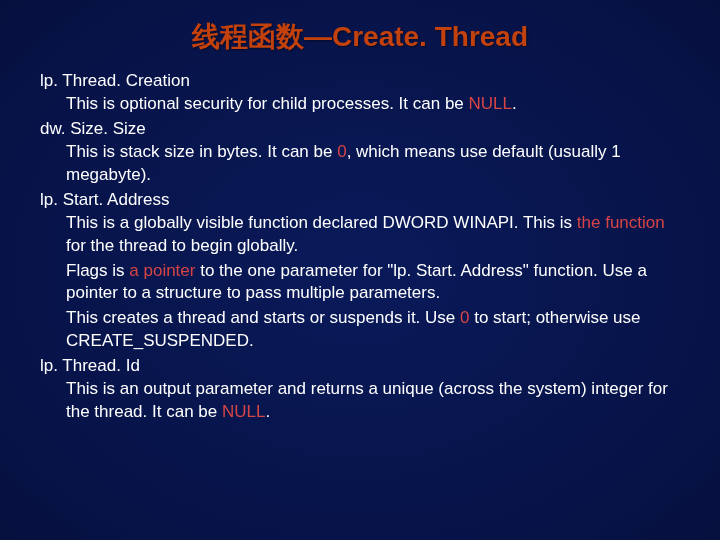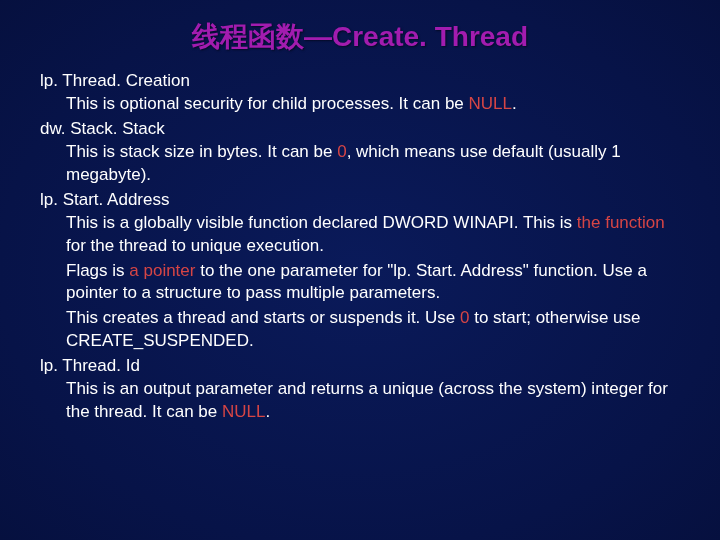--- a/index.html
+++ b/index.html
@@ -17,21 +17,21 @@
   .slide {
     width: 720px;
     height: 540px;
     box-sizing: border-box;
     padding: 14px 40px 20px 40px;
   }
   .title {
     text-align: center;
     font-weight: bold;
     font-size: 28px;
-    color: #a21caf;
+    color: #c2410c;
     margin: 4px 0 14px 0;
     text-shadow: 1px 1px 2px rgba(0,0,0,0.5);
   }
   .content {
     font-size: 17px;
     line-height: 1.35;
   }
   .param {
     margin: 0;
     font-weight: normal;
@@ -50,28 +50,28 @@
 
 <div class="slide">
   <div class="title">线程函数—Create. Thread</div>
   <div class="content">
 
     <div class="param">lp. Thread. Creation</div>
     <div class="desc">
       <span>This is optional security for child processes. It can be </span><span class="hl">NULL</span><span>.</span>
     </div>
 
-    <div class="param">dw. Stack. Stack</div>
+    <div class="param">dw. Size. Size</div>
     <div class="desc">
       <span>This is stack size in bytes. It can be </span><span class="hl">0</span><span>, which means use default (usually 1 megabyte).</span>
     </div>
 
     <div class="param">lp. Start. Address</div>
     <div class="desc">
-      <span>This is a globally visible function declared DWORD WINAPI. This is </span><span class="hl">the function</span><span> for the thread to unique execution.</span>
+      <span>This is a globally visible function declared DWORD WINAPI. This is </span><span class="hl">the function</span><span> for the thread to begin globally.</span>
     </div>
 
     <div class="desc">
       <span>Flags is </span><span class="hl">a pointer</span><span> to the one parameter for "lp. Start. Address" function. Use a pointer to a structure to pass multiple parameters.</span>
     </div>
 
     <div class="desc">
       <span>This creates a thread and starts or suspends it. Use </span><span class="hl">0</span><span> to start; otherwise use CREATE_SUSPENDED.</span>
     </div>
 

